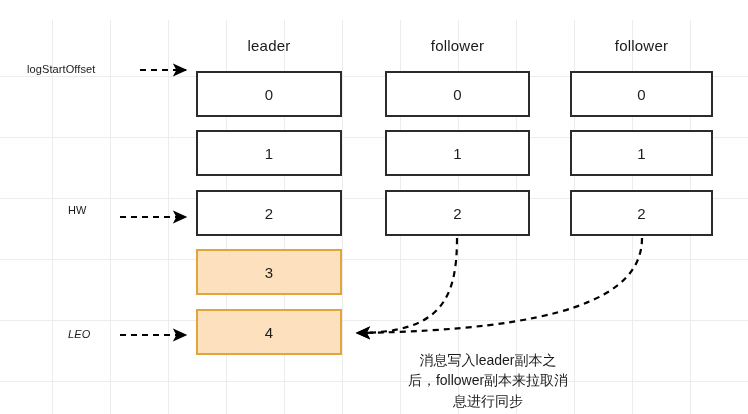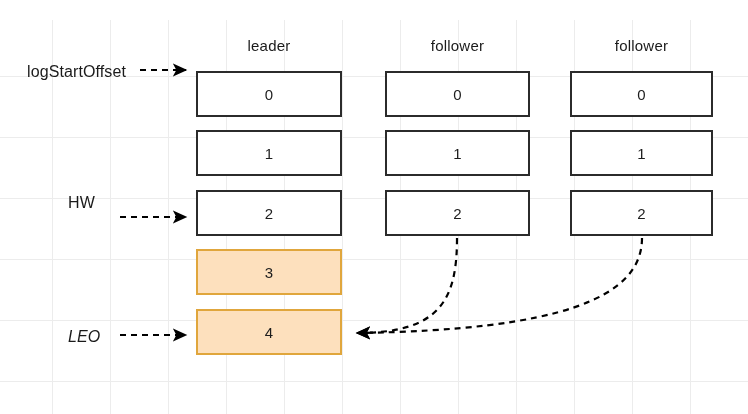--- a/index.html
+++ b/index.html
@@ -44,21 +44,21 @@
     color: #1d1d1d;
     background: #ffffff;
     border: 2px solid #2b2b2b;
   }
   .offset-box.highlight {
     background: #fde0bd;
     border: 2px solid #e0a63c;
   }
   .side-label {
     position: absolute;
-    font-size: 16px;
+    font-size: 11px;
     color: #1a1a1a;
     white-space: nowrap;
     letter-spacing: 0.1px;
     text-align: center;
   }
   .caption {
     position: absolute;
     font-size: 14px;
     line-height: 1.45;
     color: #1a1a1a;
@@ -98,23 +98,26 @@
 
   <div class="offset-box" style="left:385px; top:51px; width:145px; height:46px;">0</div>
   <div class="offset-box" style="left:385px; top:110px; width:145px; height:46px;">1</div>
   <div class="offset-box" style="left:385px; top:170px; width:145px; height:46px;">2</div>
 
   <div class="offset-box" style="left:570px; top:51px; width:143px; height:46px;">0</div>
   <div class="offset-box" style="left:570px; top:110px; width:143px; height:46px;">1</div>
   <div class="offset-box" style="left:570px; top:170px; width:143px; height:46px;">2</div>
 
   <div class="side-label" style="left:27px; top:43px;">logStartOffset</div>
-  <div class="side-label" style="left:68px; top:174px;">HW</div>
+  <div class="side-label" style="left:68px; top:184px;">HW</div>
   <div class="side-label" style="left:68px; top:308px;font-style:italic;">LEO</div>
 
+  <div class="caption" style="left:368px; top:330px; width:240px;">消息写入leader副本之
+后，follower副本来拉取消
+息进行同步</div>
 
 
   <svg class="overlay" viewBox="0 0 748 414">
     <defs>
       <marker id="arrowhead" markerWidth="7" markerHeight="7" refX="6" refY="3.2" orient="auto" markerUnits="strokeWidth">
         <path d="M0,0.2 L6.6,3.2 L0,6.2 L1.6,3.2 Z" fill="#000000"></path>
       </marker>
     </defs>
 
     <g>

